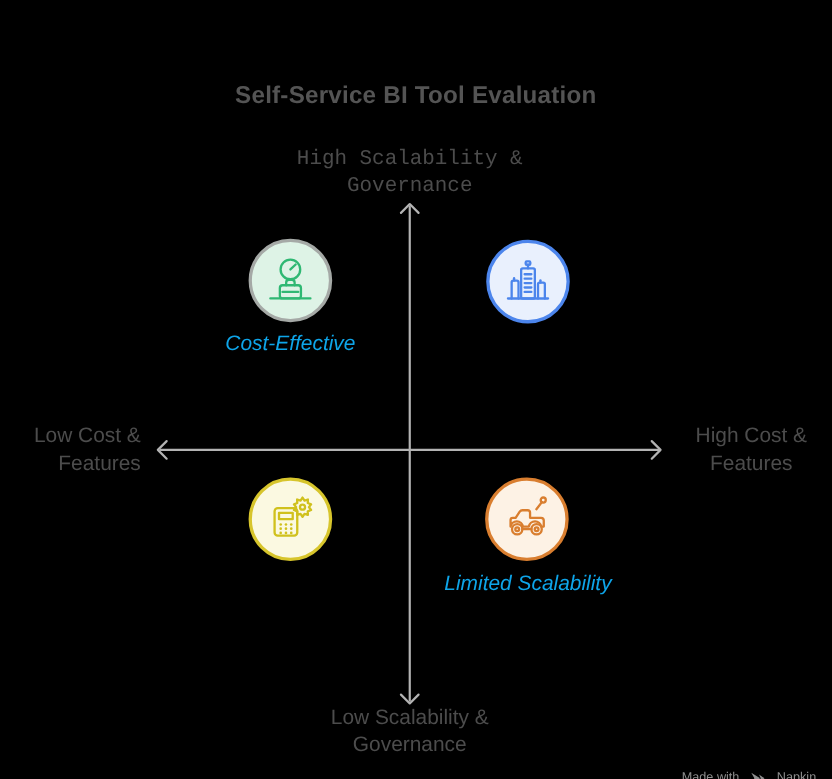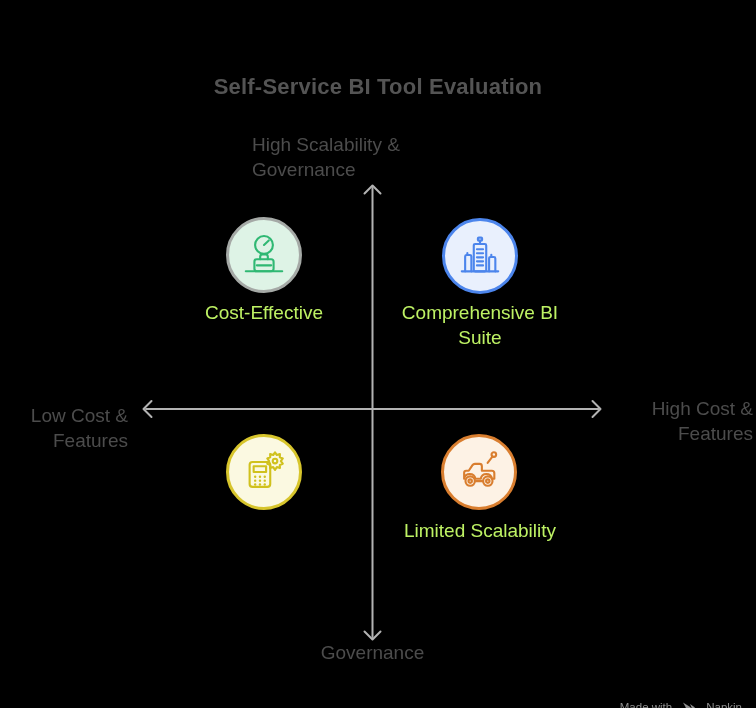--- a/index.html
+++ b/index.html
@@ -8,38 +8,38 @@
     font-family:"Liberation Sans", sans-serif;overflow:hidden;margin-top:28px;
   }
   .title{
     position:absolute;left:0;top:46px;width:756px;text-align:center;
     font-size:22px;font-weight:bold;color:#545454;letter-spacing:.2px;
   }
   .axis-label{
     position:absolute;font-size:19px;line-height:25px;font-weight:500;color:#4c4c4c;
   }
   .axis-label span{display:block;}
-  .axis-top{left:252px;top:104px;width:241px;}
+  .axis-top{left:252px;top:104px;width:241px;text-align:center;font-family:Liberation Mono, monospace;}
   .axis-bottom{left:252px;top:612px;width:241px;text-align:center;}
-  .axis-left{left:8px;top:375px;width:120px;text-align:right;}
-  .axis-right{left:613px;top:368px;width:140px;text-align:right;}
+  .axis-left{left:8px;top:356px;width:120px;text-align:right;}
+  .axis-right{left:613px;top:356px;width:140px;text-align:center;}
   .axes-svg{position:absolute;left:0;top:0;}
   .circle{
     position:absolute;width:70px;height:70px;border-radius:50%;
     border:3px solid var(--border);background:var(--fill);
     display:flex;align-items:center;justify-content:center;color:var(--stroke);
   }
   .circle svg{display:block;}
   .c0{left:226px;top:189px;}
   .c1{left:442px;top:190px;}
   .c2{left:226px;top:406px;}
   .c3{left:441px;top:406px;}
   .qlabel{
     position:absolute;width:230px;text-align:center;
-    font-size:19px;line-height:25px;font-weight:500;color:#bef264;
+    font-size:19px;line-height:25px;font-weight:500;color:#0ea5e9;font-style:italic;
   }
   .qlabel span{display:block;}
   .l0{left:149px;top:272px;}
   .l1{left:365px;top:272px;}
   .l2{left:149px;top:490px;}
   .l3{left:365px;top:490px;}
   .watermark{
     position:absolute;right:14px;top:670px;height:18px;
     display:flex;align-items:center;gap:10px;
     color:#8e8e8e;font-size:11.5px;font-weight:500;
@@ -62,20 +62,21 @@
       <path d="M151.5 373 L143.5 381 L151.5 389"></path>
       <path d="M592.5 373 L600.5 381 L592.5 389"></path>
     </g>
   </svg>
 
   <div class="axis-label axis-top">
     <span>High Scalability &amp;</span>
     <span>Governance</span>
   </div>
   <div class="axis-label axis-bottom">
+    <span>Low Scalability &amp;</span>
     <span>Governance</span>
   </div>
   <div class="axis-label axis-left">
     <span>Low Cost &amp;</span>
     <span>Features</span>
   </div>
   <div class="axis-label axis-right">
     <span>High Cost &amp;</span>
     <span>Features</span>
   </div>
@@ -99,24 +100,20 @@
       <path d="M24 11.5 V8"></path>
       <rect x="21.8" y="4.8" width="4.4" height="3.2" rx="1"></rect>
       <rect x="17.5" y="11.5" width="13" height="28.5" rx="1.5"></rect>
       <path d="M20.8 17 h6.4 M20.8 21.2 h6.4 M20.8 25.4 h6.4 M20.8 29.6 h6.4 M20.8 33.8 h6.4"></path>
       <path d="M8.5 40 V24.5 a1.5 1.5 0 0 1 1.5 -1.5 h3.5 a1.5 1.5 0 0 1 1.5 1.5 V40"></path>
       <path d="M10.8 23 v-2.2"></path>
       <path d="M33.5 40 V26.5 a1.5 1.5 0 0 1 1.5 -1.5 h3.5 a1.5 1.5 0 0 1 1.5 1.5 V40"></path>
       <path d="M35.8 25 v-2.2"></path>
       <path d="M5 40 H43"></path>
     </svg>
-  </div>
-  <div class="qlabel l1">
-    <span>Comprehensive BI</span>
-    <span>Suite</span>
   </div>
 
   <div class="circle c2" style="--fill: #fbf9e1; --border: #d7c52c; --stroke: #d0c11d;">
     <svg width="46" height="46" viewBox="0 0 48 48" fill="none" stroke="currentColor" stroke-width="2.2" stroke-linecap="round" stroke-linejoin="round">
       <rect x="9" y="13.5" width="21.5" height="26" rx="3"></rect>
       <rect x="13.2" y="18" width="13" height="6"></rect>
       <g fill="currentColor" stroke="none">
         <circle cx="14.8" cy="29" r="1.25"></circle>
           <circle cx="19.8" cy="29" r="1.25"></circle>
           <circle cx="24.8" cy="29" r="1.25"></circle>

